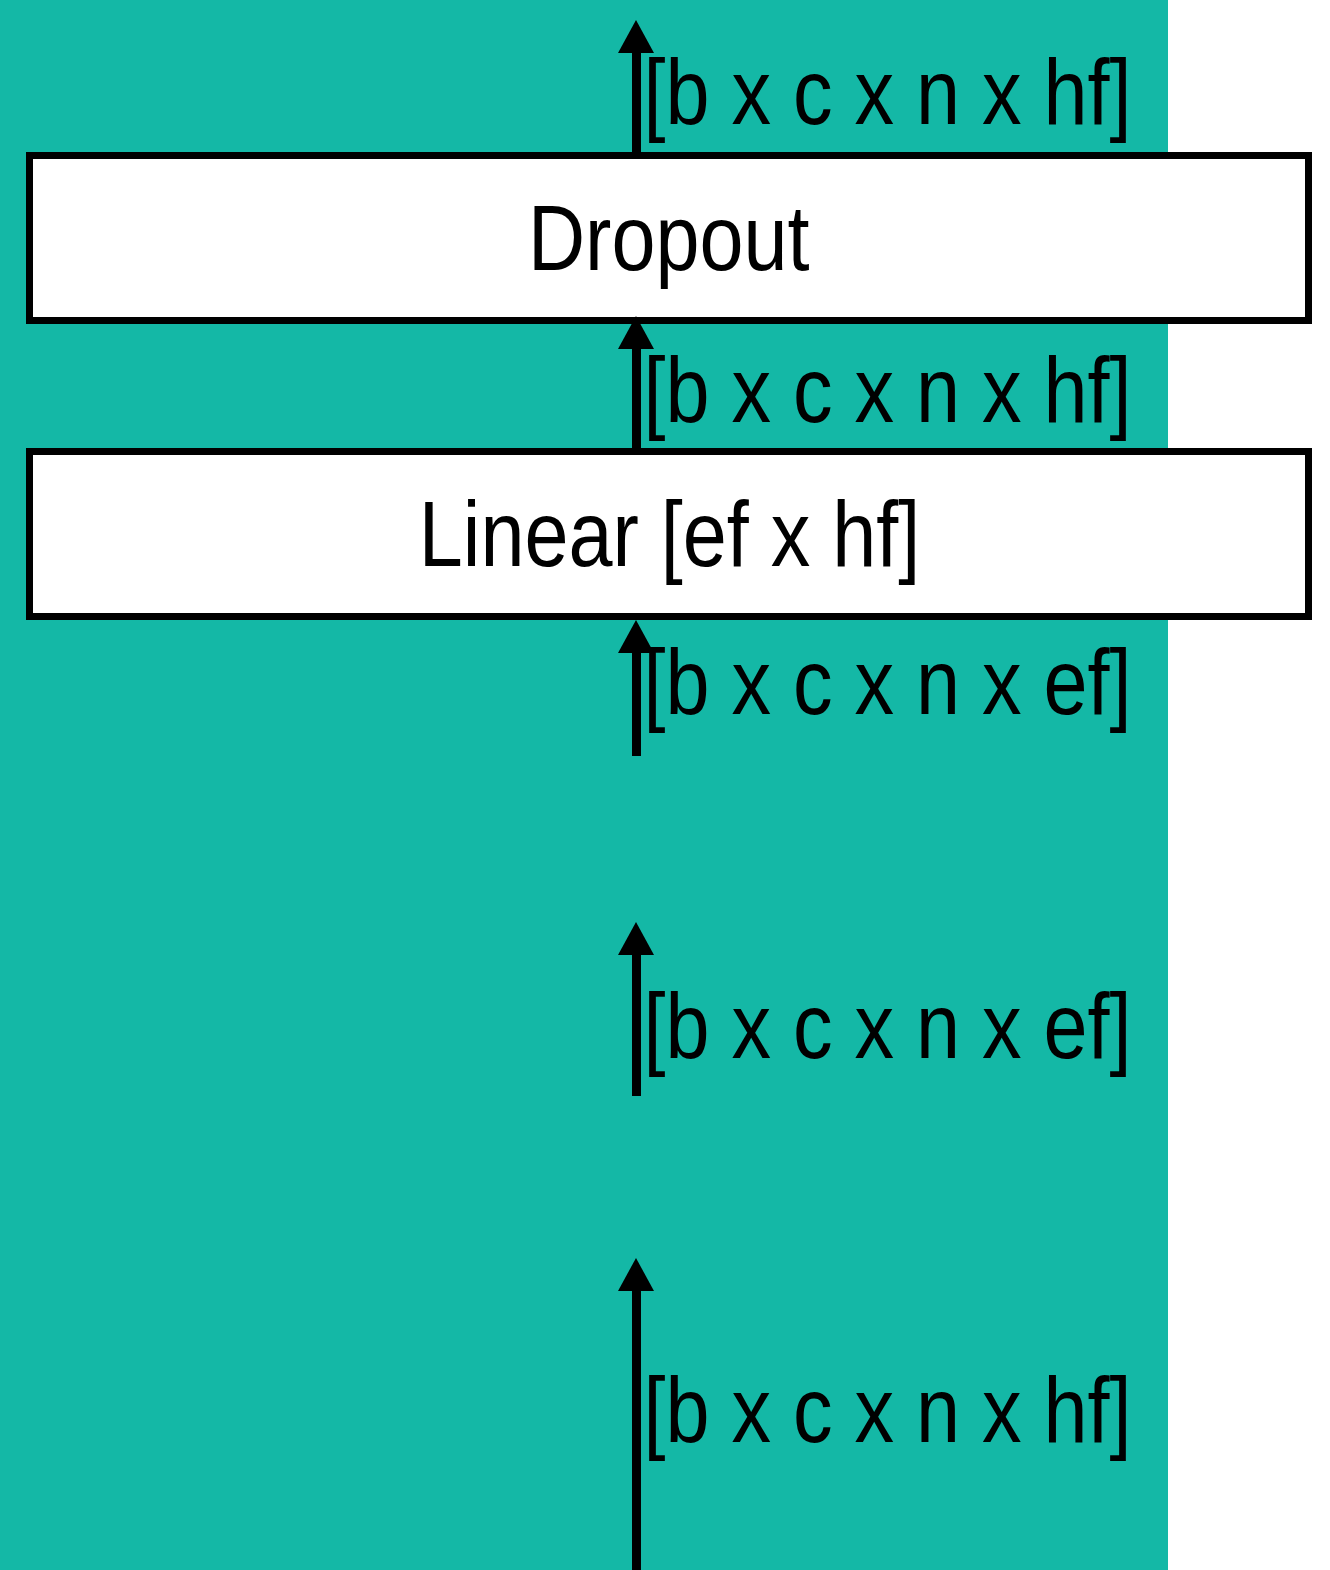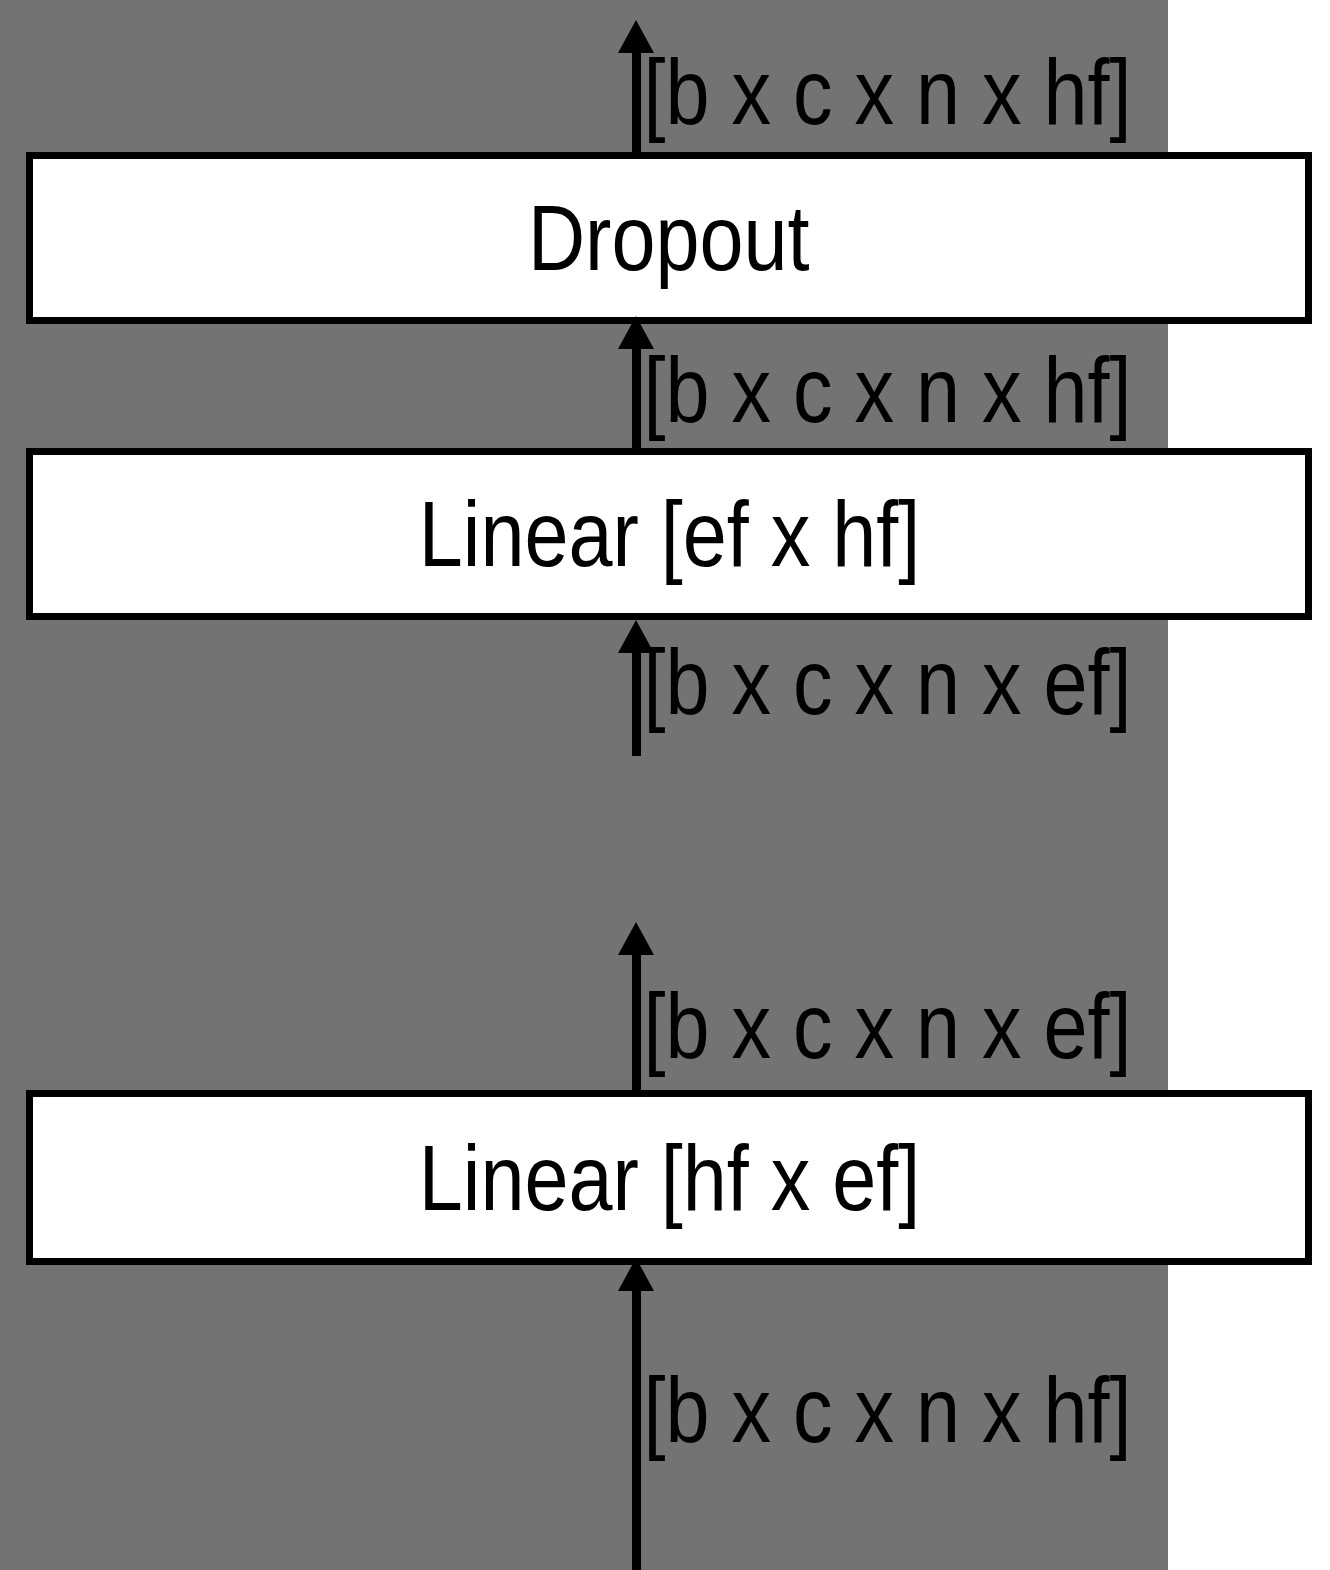--- a/index.html
+++ b/index.html
@@ -11,21 +11,21 @@
     width: 1330px;
     height: 1570px;
     font-family: "Liberation Sans", "DejaVu Sans", sans-serif;
     color: #000000;
     overflow: hidden;
   }
   #diagram {
     position: relative;
     width: 1168px;
     height: 1570px;
-    background: #737373;
+    background: #14b8a6;
   }
 
   
   .node-box {
     position: absolute;
     left: 26px;
     width: 1286px;
     box-sizing: border-box;
     border: 7px solid #000000;
     background: #ffffff;
@@ -145,23 +145,20 @@
   <div class="shape-label" id="shape-lin2in">[b x c x n x ef]</div>
 
 
   <div class="arrow" id="arrow-geluin">
     <div class="head"></div>
     <div class="stem"></div>
   </div>
 
   <div class="shape-label" id="shape-geluin">[b x c x n x ef]</div>
 
-  <div class="node-box" id="box-linear-1">
-    <span class="node-label">Linear [hf x ef]</span>
-  </div>
 
   <div class="arrow" id="arrow-in">
     <div class="head"></div>
     <div class="stem"></div>
   </div>
 
   <div class="shape-label" id="shape-in">[b x c x n x hf]</div>
 
 </div>
 

